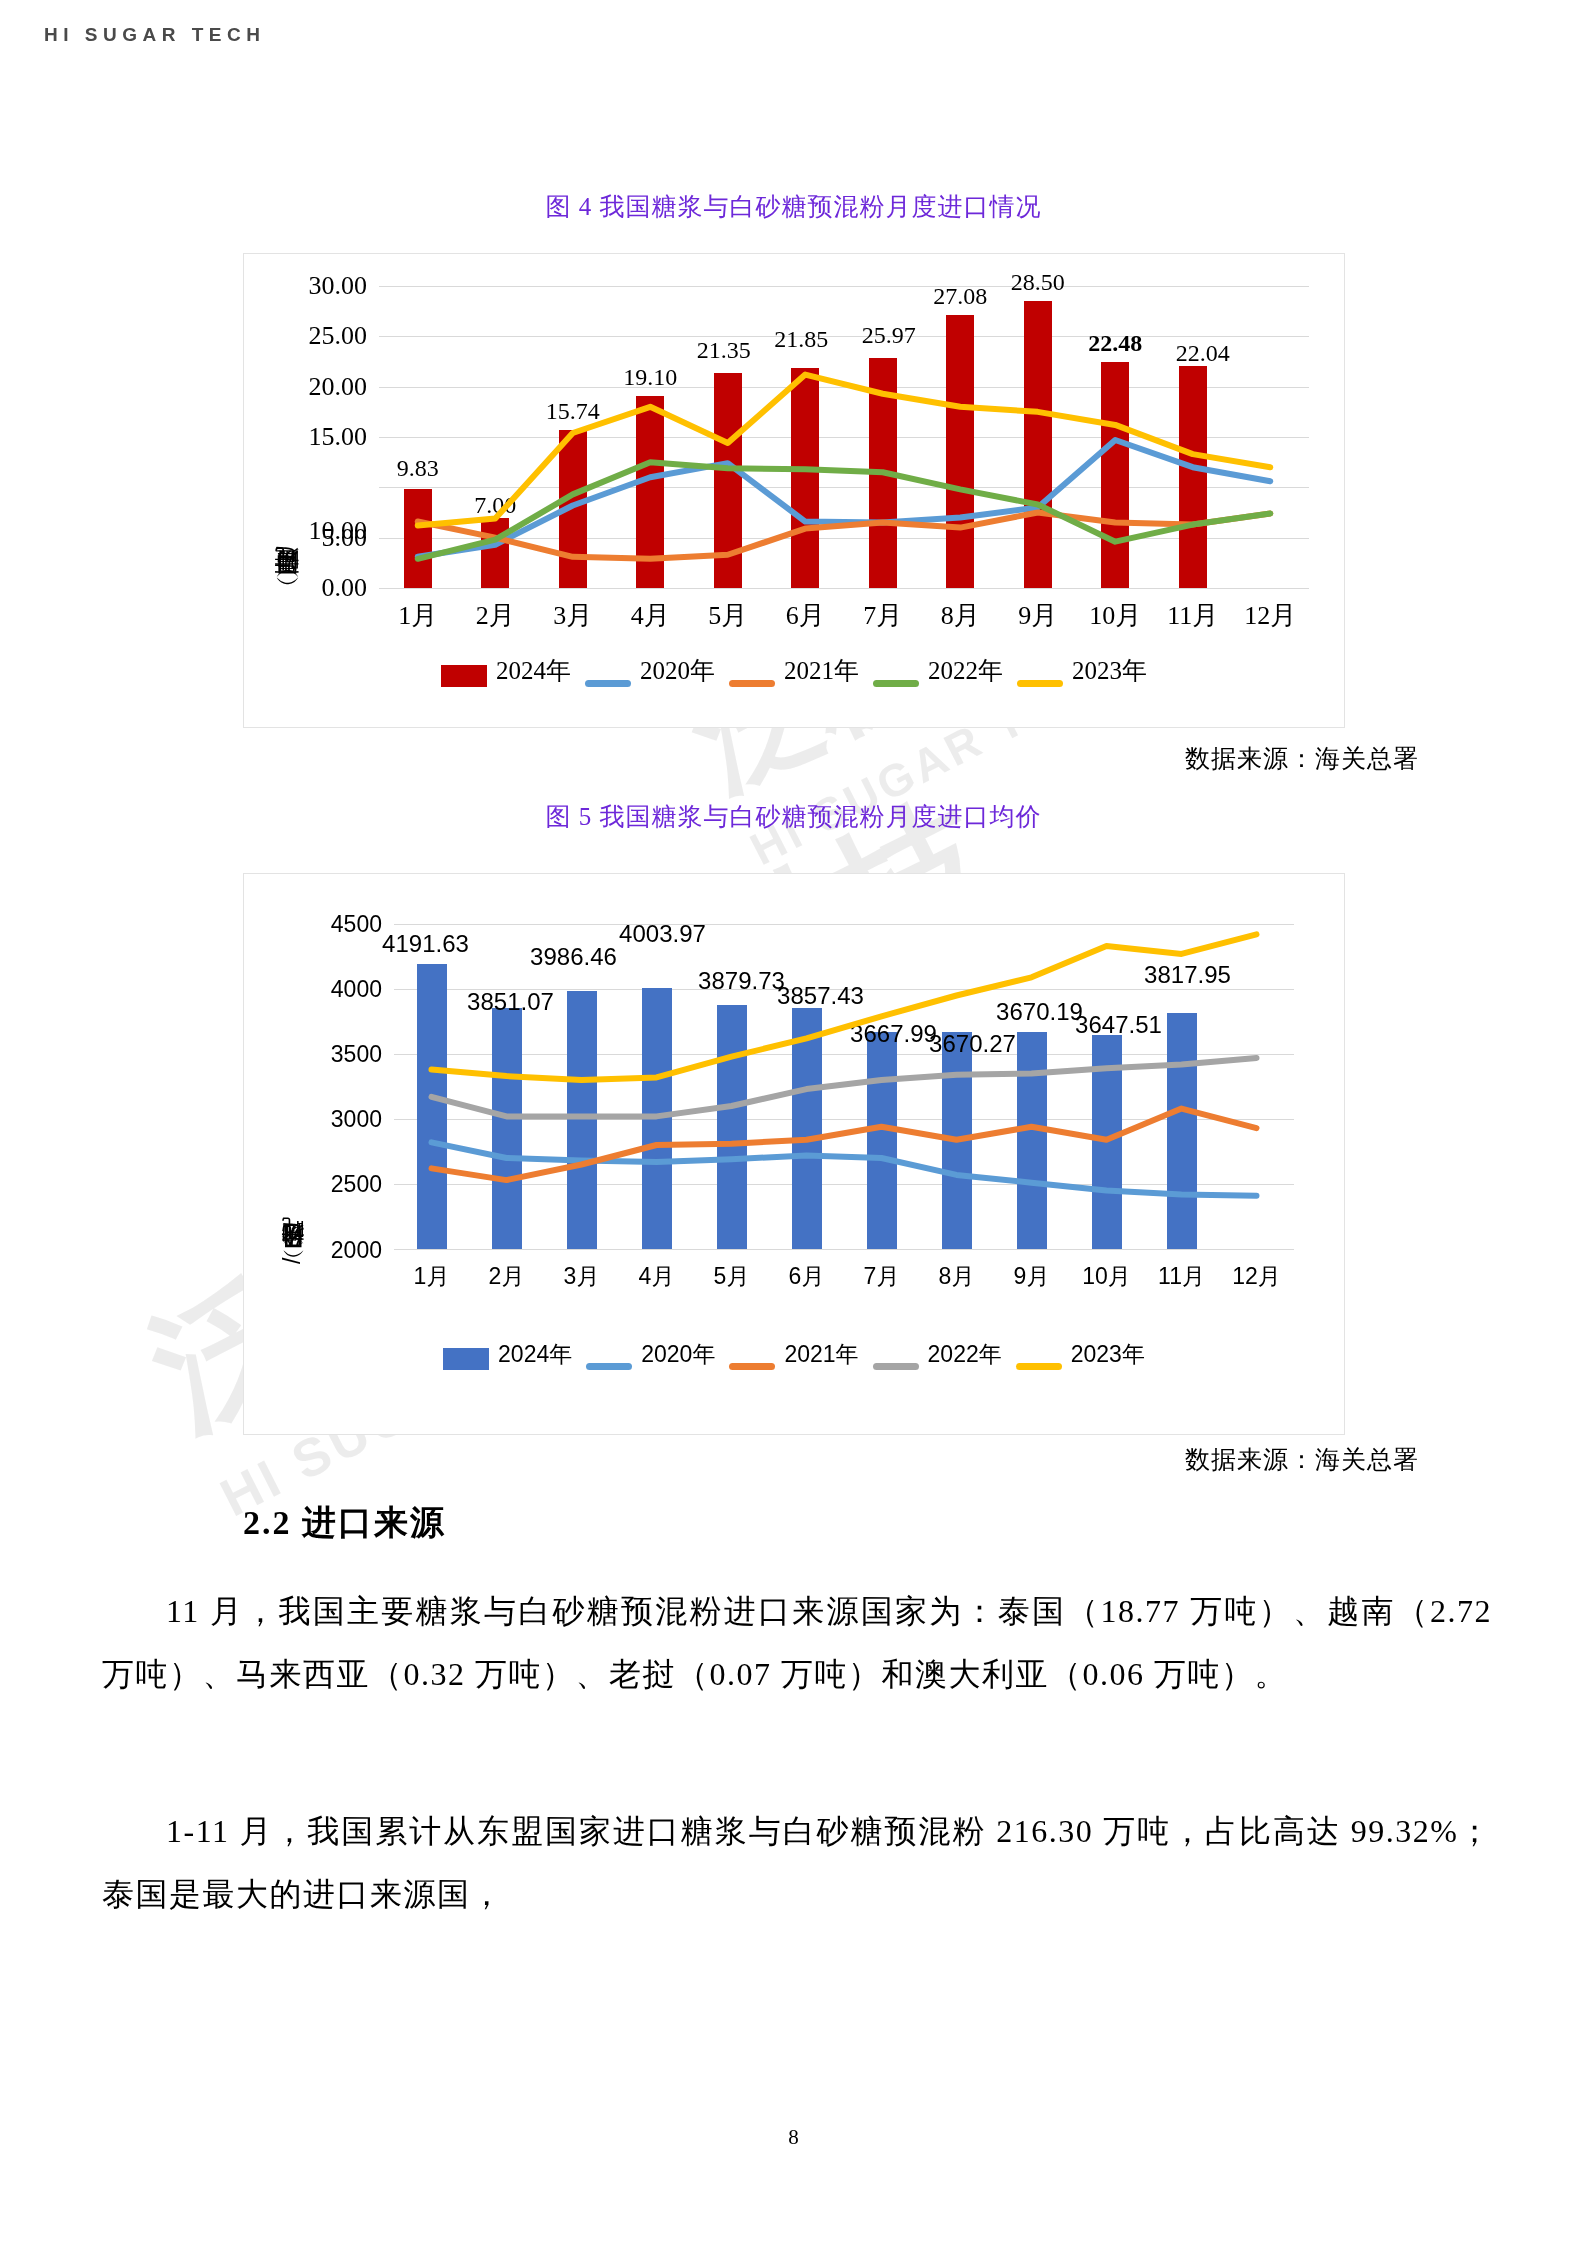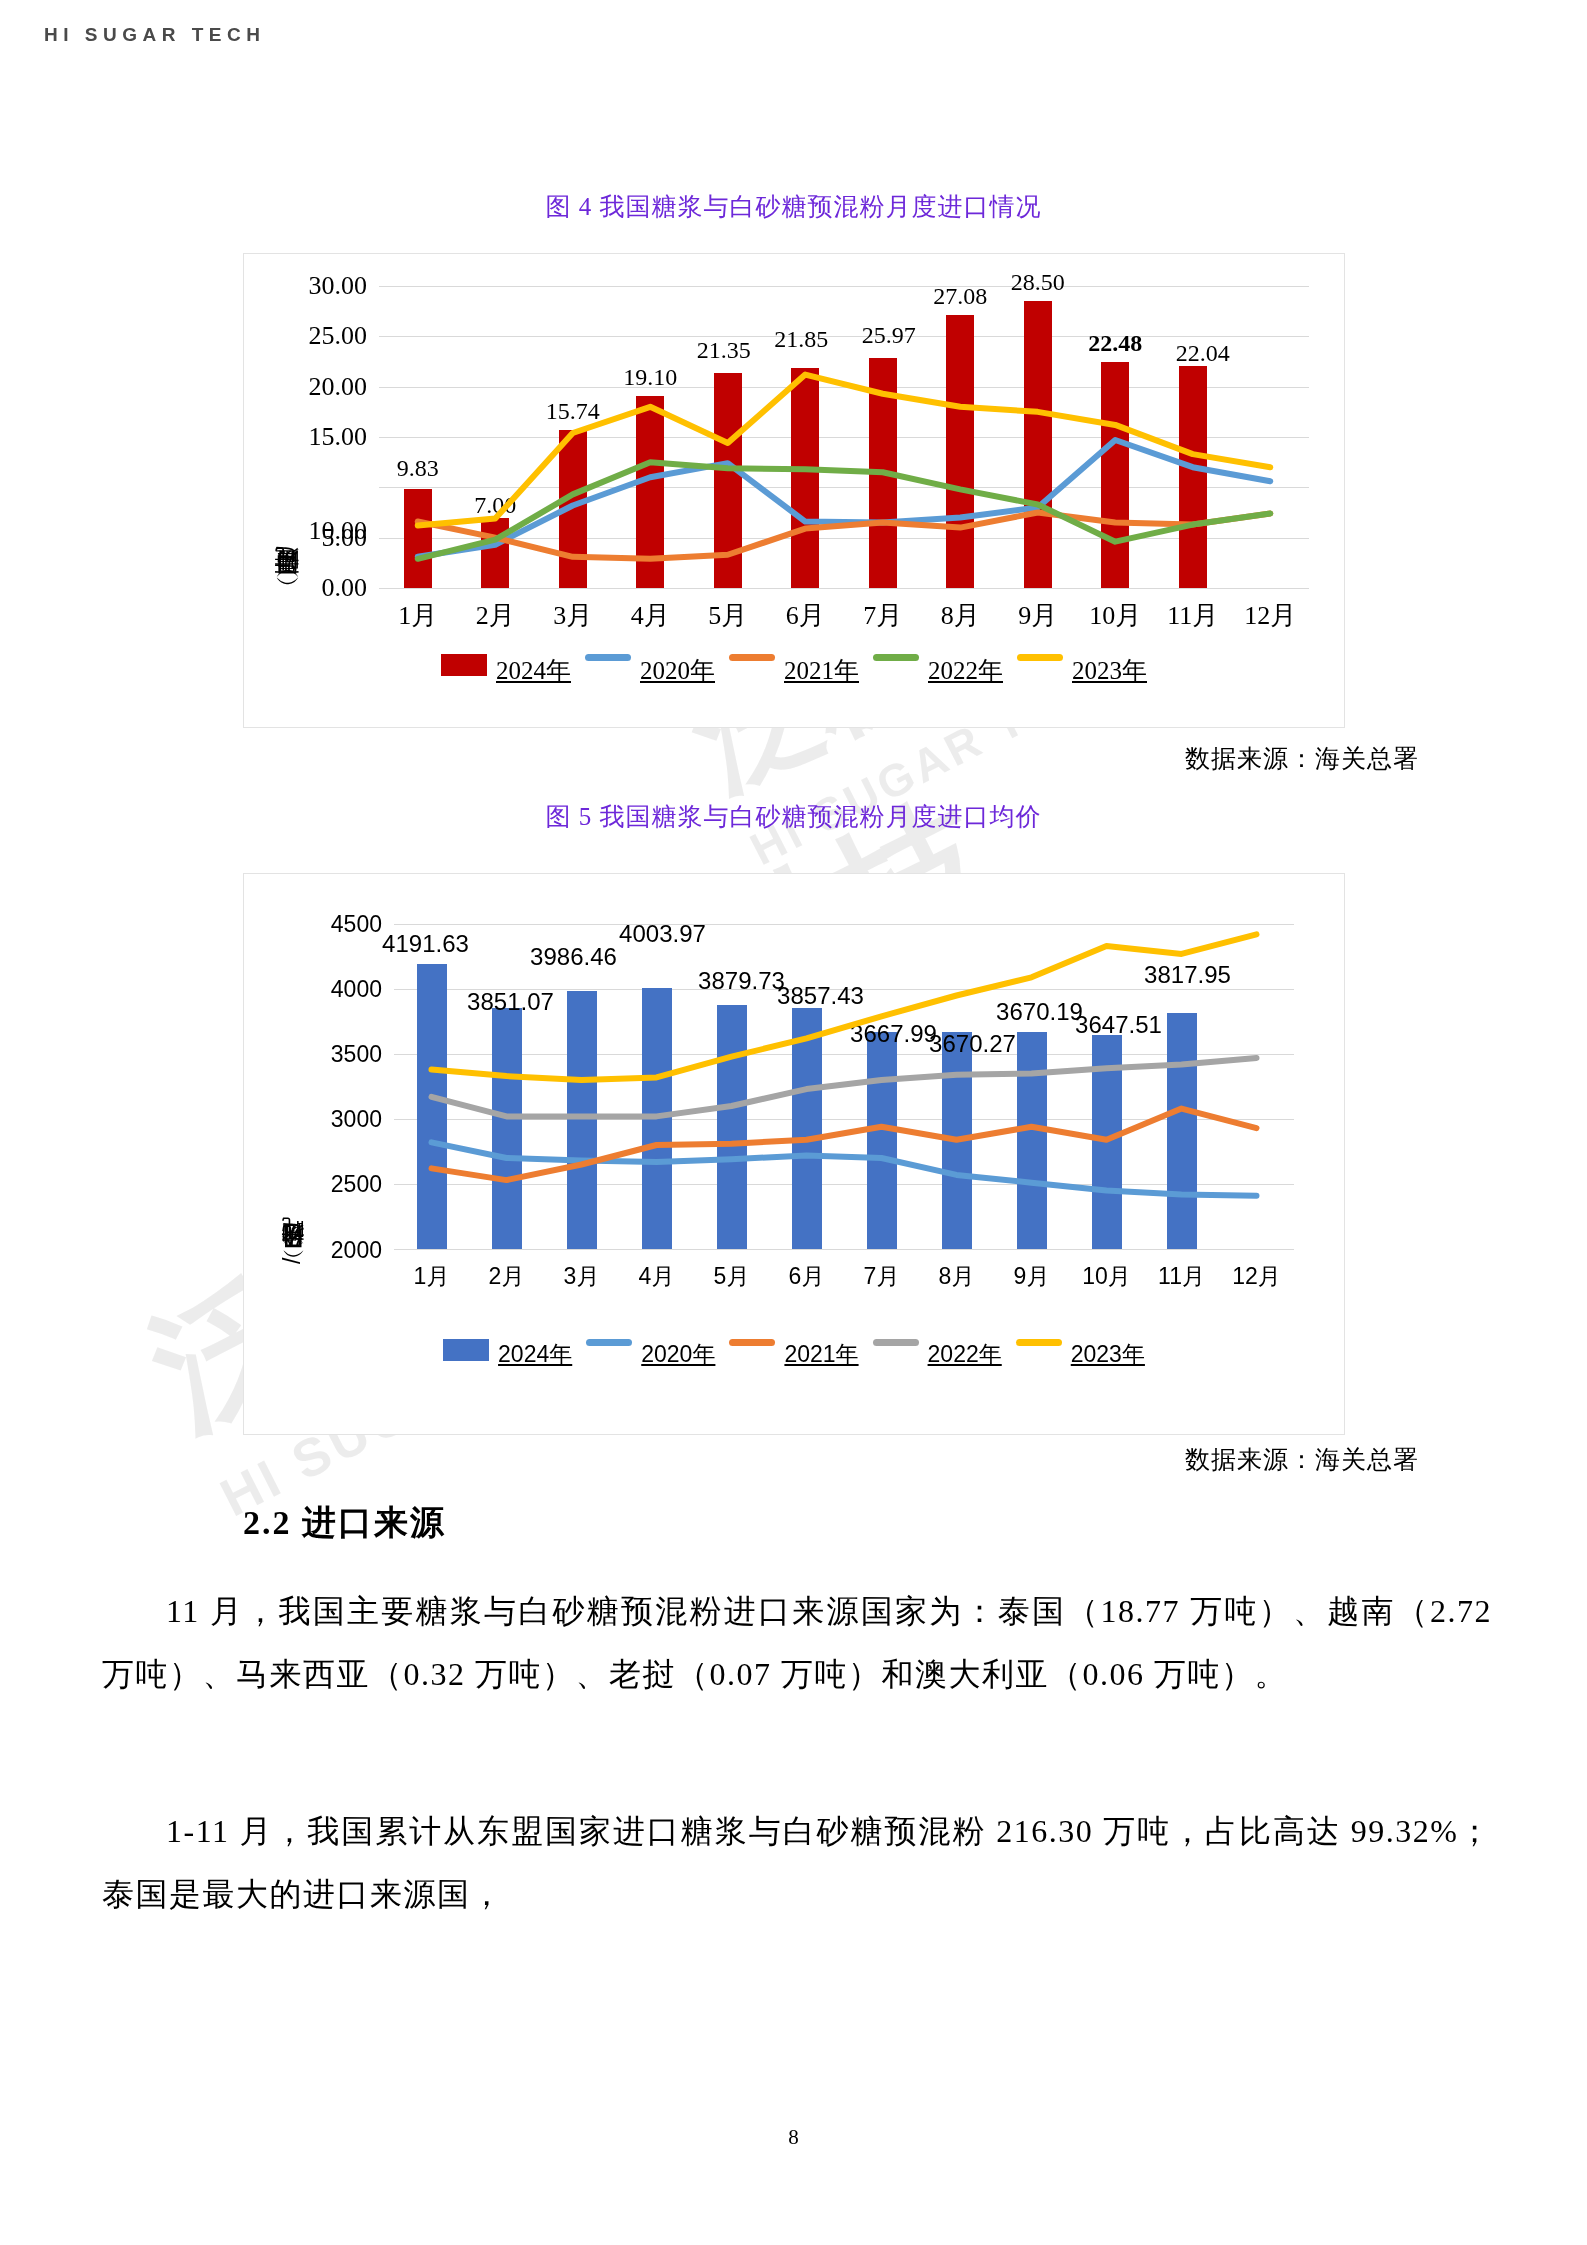--- a/index.html
+++ b/index.html
@@ -47,21 +47,21 @@
 
   .bar{position:absolute;bottom:0;}
   .dlabel{position:absolute;transform:translateX(-50%);white-space:nowrap;
           color:#000;}
 
   svg.series{position:absolute;left:0;top:0;overflow:visible;}
 
   
   .legend{position:absolute;display:flex;align-items:center;
           justify-content:center;gap:14px;width:100%;}
-  .lg-item{display:flex;align-items:flex-start;gap:9px;text-decoration:underline;}
+  .lg-item{display:flex;align-items:flex-end;gap:9px;}
   .lg-swatch-bar{width:46px;height:22px;}
   .lg-swatch-line{width:46px;height:7px;border-radius:4px;}
   #chart4 .lg-text{font-size:25px;font-family:"Liberation Serif",serif;}
   #chart5 .lg-text{font-size:23px;font-family:"Liberation Sans",sans-serif;}
 
   
   .source{position:absolute;right:168px;font-size:25px;letter-spacing:1px;}
   #src4{top:742px;}
   #src5{top:1443px;}
 

